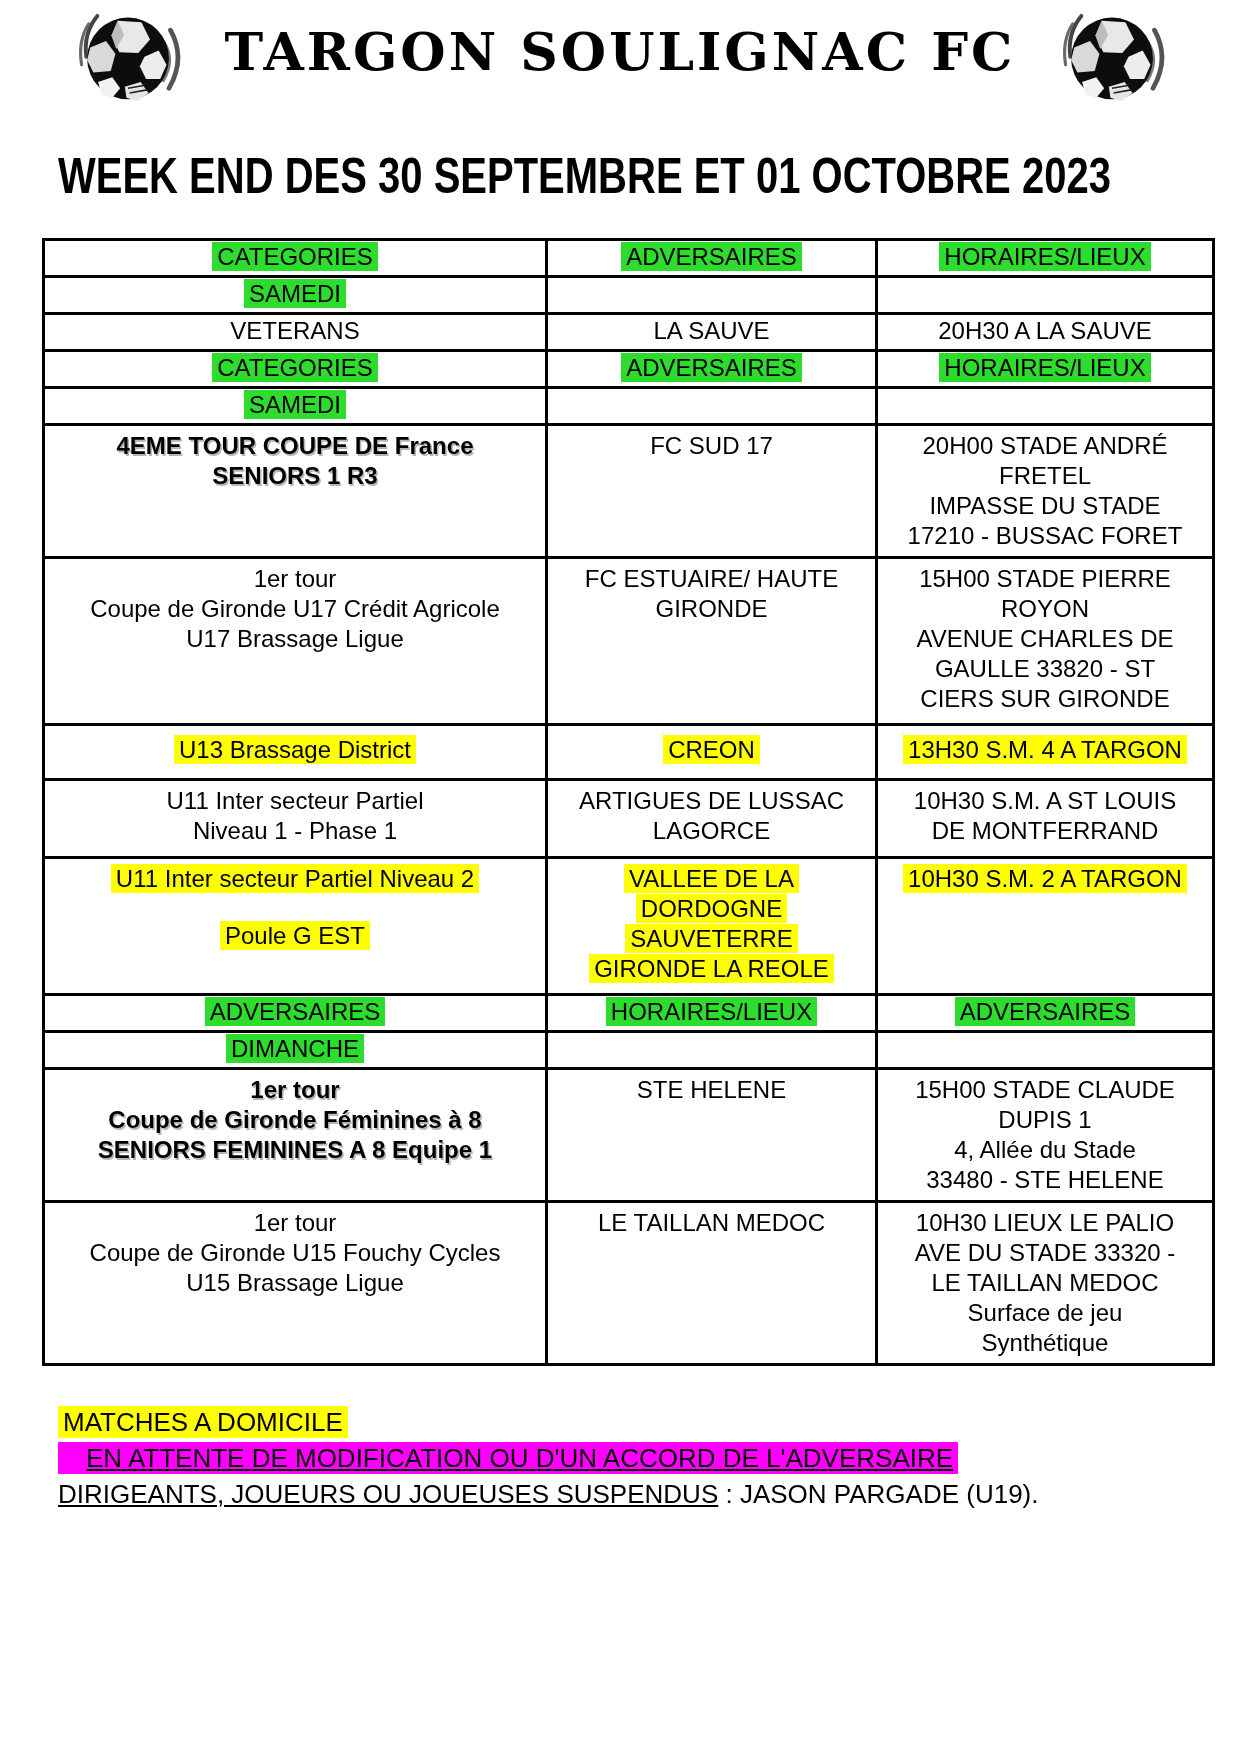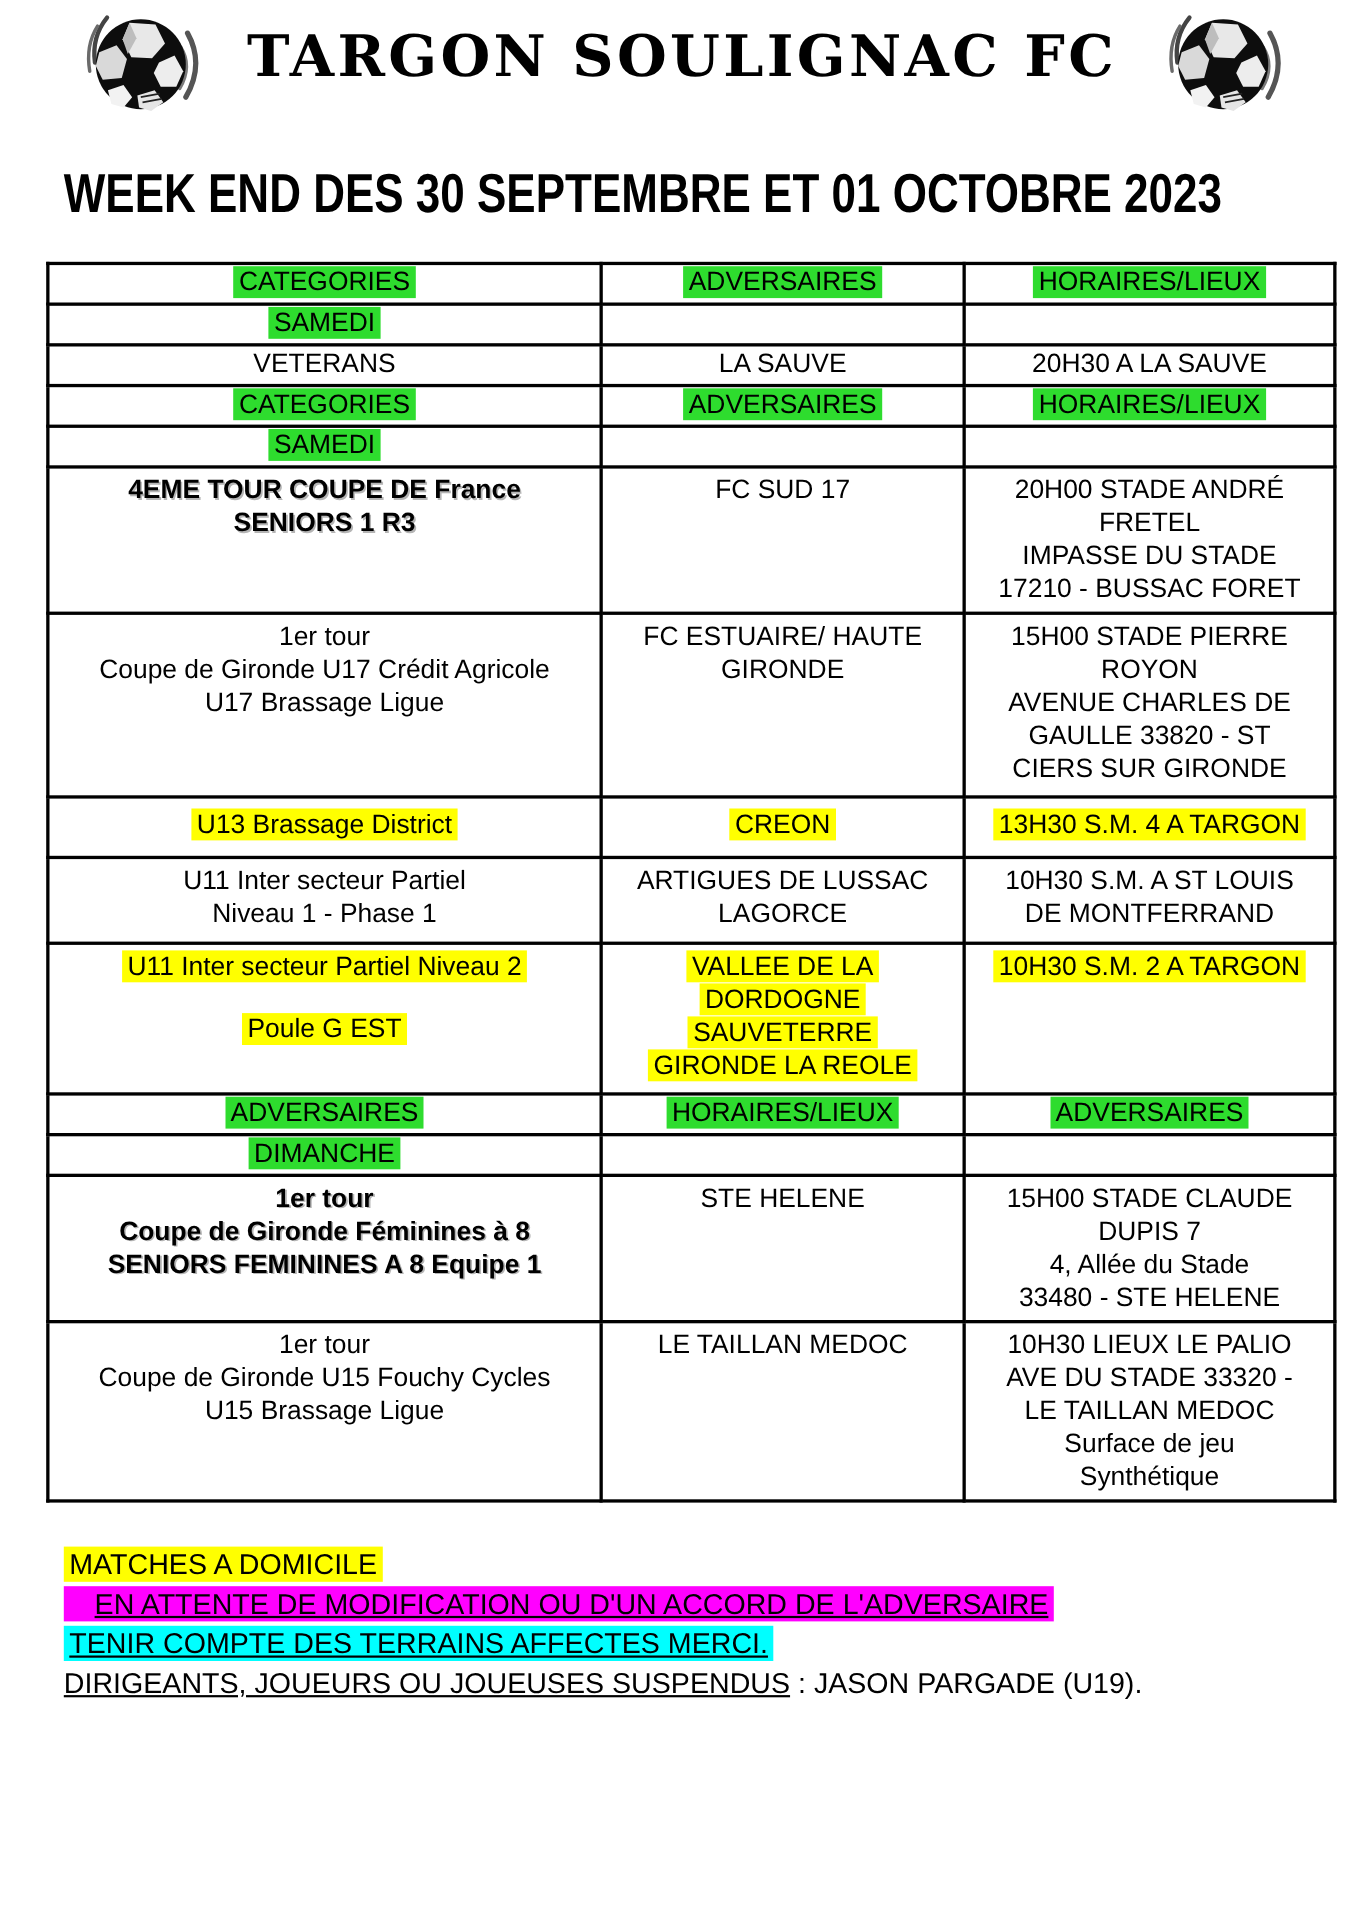--- a/index.html
+++ b/index.html
@@ -236,21 +236,21 @@
           <td data-name="match-row-feminines-col1">
             <div class="line" data-name="cell-line"><span data-name="cell-text" class="b">1er tour</span></div>
             <div class="line" data-name="cell-line"><span data-name="cell-text" class="b">Coupe de Gironde Féminines à 8</span></div>
             <div class="line" data-name="cell-line"><span data-name="cell-text" class="b">SENIORS FEMININES A 8 Equipe 1</span></div>
           </td>
           <td data-name="match-row-feminines-col2">
             <div class="line" data-name="cell-line"><span data-name="cell-text">STE HELENE</span></div>
           </td>
           <td data-name="match-row-feminines-col3">
             <div class="line" data-name="cell-line"><span data-name="cell-text">15H00 STADE CLAUDE</span></div>
-            <div class="line" data-name="cell-line"><span data-name="cell-text">DUPIS 7</span></div>
+            <div class="line" data-name="cell-line"><span data-name="cell-text">DUPIS 1</span></div>
             <div class="line" data-name="cell-line"><span data-name="cell-text">4, Allée du Stade</span></div>
             <div class="line" data-name="cell-line"><span data-name="cell-text">33480 - STE HELENE</span></div>
           </td>
         </tr>
         <tr data-name="match-row-u15" class="match">
           <td data-name="match-row-u15-col1">
             <div class="line" data-name="cell-line"><span data-name="cell-text">1er tour</span></div>
             <div class="line" data-name="cell-line"><span data-name="cell-text">Coupe de Gironde U15 Fouchy Cycles</span></div>
             <div class="line" data-name="cell-line"><span data-name="cell-text">U15 Brassage Ligue</span></div>
           </td>
@@ -268,21 +268,18 @@
       </tbody>
   </table>
 
   <div class="footer" data-name="footer-notes">
     <div class="f-line" data-name="footer-line-home-matches">
       <span class="hl hl-yellow" data-name="note-matches-domicile">MATCHES A DOMICILE</span>
     </div>
     <div class="f-line" data-name="footer-line-awaiting-modification">
       <span class="hl hl-magenta u" data-name="note-en-attente">EN ATTENTE DE MODIFICATION OU D'UN ACCORD DE L'ADVERSAIRE</span>
     </div>
-    <div class="f-line" data-name="footer-line-terrains">
-      <span class="hl hl-cyan u" data-name="note-terrains-affectes">TENIR COMPTE DES TERRAINS AFFECTES MERCI.</span>
-    </div>
     <div class="f-line" data-name="footer-line-suspended">
       <span class="u" data-name="suspended-label">DIRIGEANTS, JOUEURS OU JOUEUSES SUSPENDUS</span><span data-name="suspended-value"> : JASON PARGADE (U19).</span>
     </div>
   </div>
 
 </div>
 
 </body></html>

